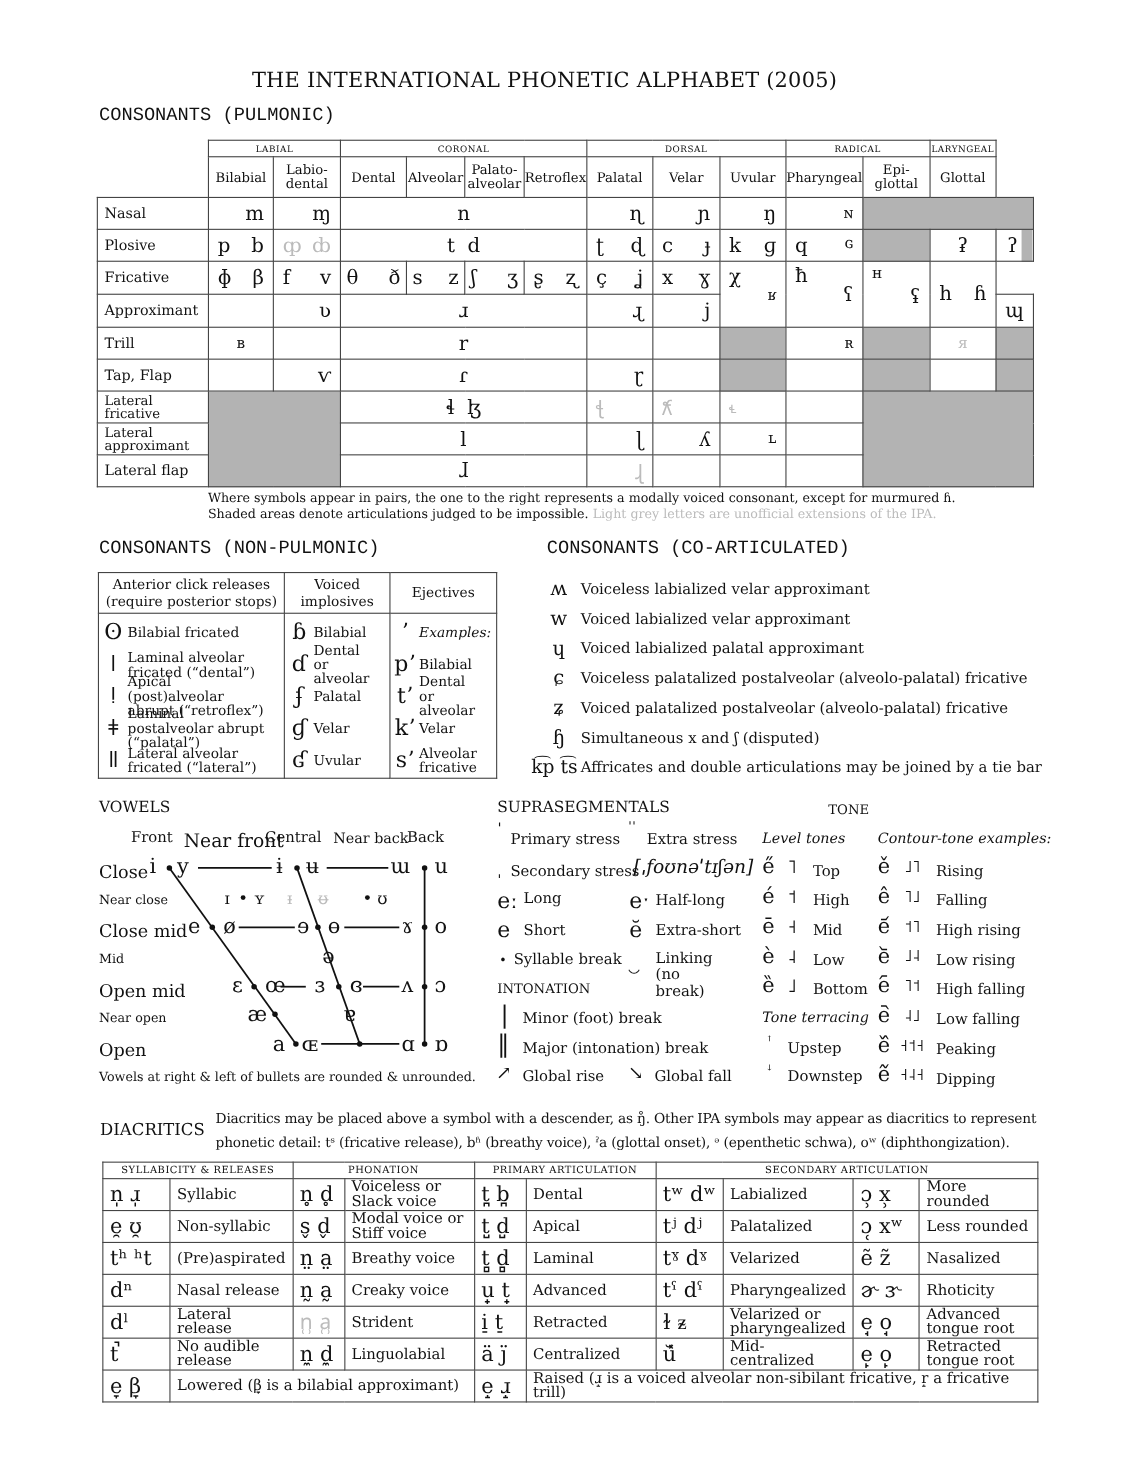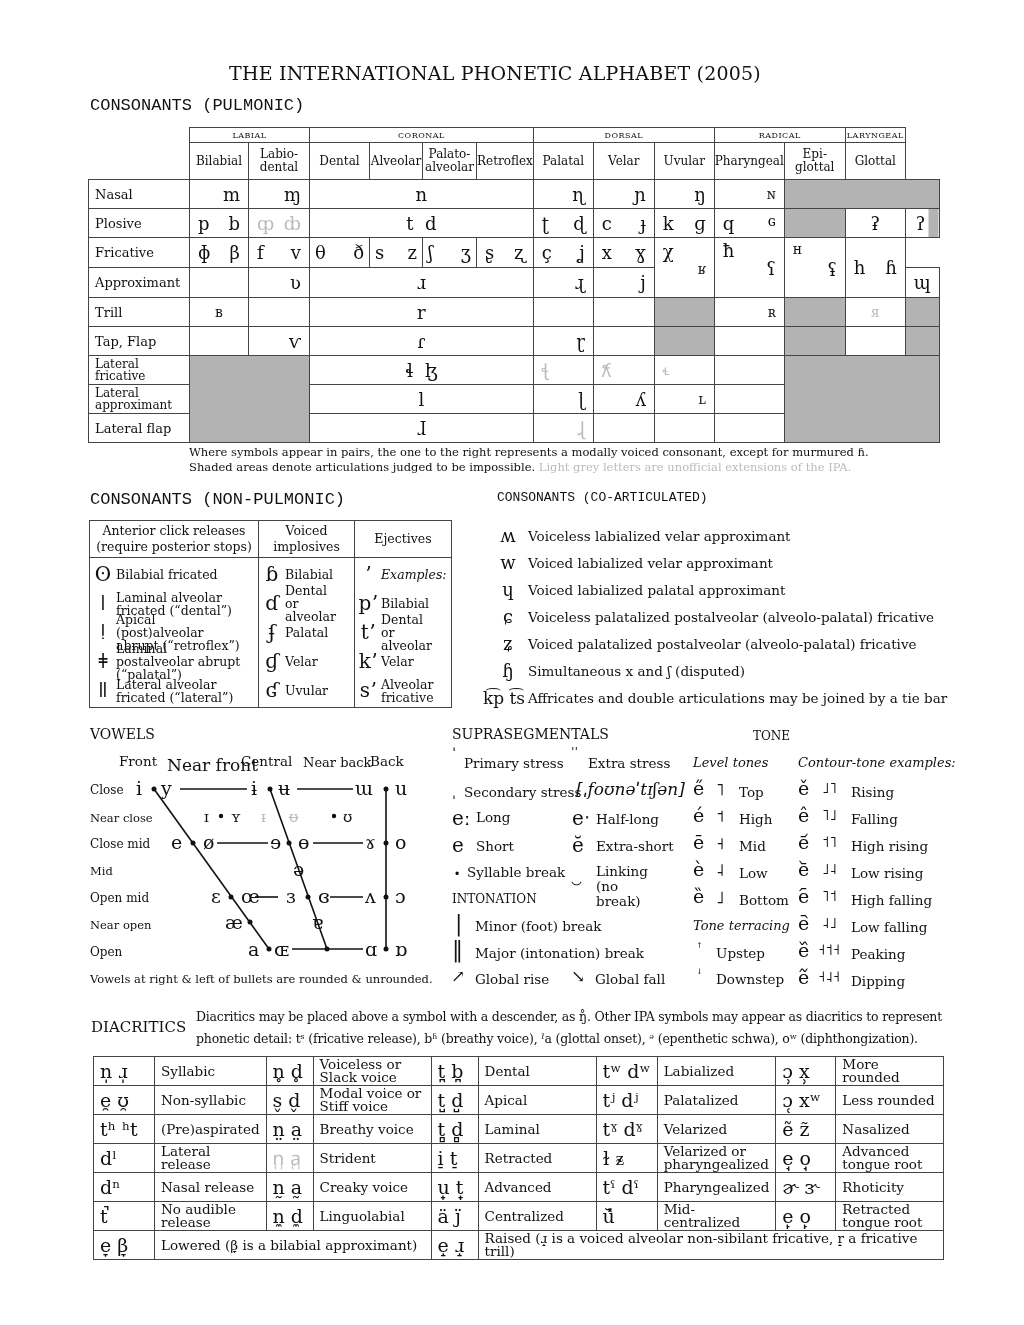--- a/index.html
+++ b/index.html
@@ -25,21 +25,21 @@
   
   #npul{left:89px;top:520px;}
   #npul td{border:1px solid #444;vertical-align:top;font-size:12.5px;}
   #npul .h td{text-align:center;line-height:16px;padding:2px 4px;height:32px;vertical-align:middle;}
   .npr{display:flex;align-items:center;height:29px;line-height:13px;}
   .npr .s{width:26px;text-align:center;font-size:20px;}
   
   .coitem{display:flex;align-items:center;height:27px;font-size:13.5px;}
   .coitem .s{width:40px;text-align:center;font-size:18px;}
   
-  .vl{font-size:12px;}
+  .vl{font-size:16px;}
   .vs{font-size:19px;}
   
   .sup{font-size:13.5px;}
   
   #dia{left:93px;top:1056px;}
   #dia td{border:1px solid #444;font-size:13.5px;height:28px;padding:0 6px;line-height:13px;}
   #dia .g td{font-size:9px;height:14px;text-align:center;letter-spacing:0.5px;}
   #dia .sym{font-size:19px;white-space:nowrap;}
 </style>
 </head>
@@ -448,21 +448,21 @@
           </div>
       <div class="npr">
             <span class="s">sʼ</span>
             <span style="width:58px">Alveolar fricative</span>
           </div>
     </td>
   </tr>
 </tbody>
   </table>
 
-<div class="abs sc" style="left:497px;top:490px;font-size:13px;">CONSONANTS (CO-ARTICULATED)</div>
+<div class="abs sc" style="left:497px;top:490px;font-size:17px;">CONSONANTS (CO-ARTICULATED)</div>
 <div class="abs" style="left:488px;top:522px;">
   <div class="coitem">
       <span class="s">ʍ</span>
       <span>Voiceless labialized velar approximant</span>
     </div>
   <div class="coitem">
       <span class="s">w</span>
       <span>Voiced labialized velar approximant</span>
     </div>
   <div class="coitem">
@@ -660,20 +660,26 @@
       <col style="width:47px">
       <col style="width:118px">
       <col style="width:47px">
       <col style="width:118px">
       <col style="width:60px">
       <col style="width:107px">
       <col style="width:60px">
       <col style="width:108px">
   </colgroup>
   <tbody>
+      <tr class="g">
+    <td colspan="2">SYLLABICITY &amp; RELEASES</td>
+    <td colspan="2">PHONATION</td>
+    <td colspan="2">PRIMARY ARTICULATION</td>
+    <td colspan="4">SECONDARY ARTICULATION</td>
+  </tr>
   <tr>
     <td class="sym">n̩ ɹ̩</td>
         <td>Syllabic</td>
     <td class="sym">n̥ d̥</td>
         <td>Voiceless or Slack voice</td>
     <td class="sym">t̪ b̪</td>
         <td>Dental</td>
     <td class="sym">tʷ dʷ</td>
         <td>Labialized</td>
     <td class="sym">ɔ̹ x̹</td>
@@ -697,44 +703,44 @@
     <td class="sym">n̤ a̤</td>
         <td>Breathy voice</td>
     <td class="sym">t̻ d̻</td>
         <td>Laminal</td>
     <td class="sym">tˠ dˠ</td>
         <td>Velarized</td>
     <td class="sym">ẽ z̃</td>
         <td>Nasalized</td>
   </tr>
   <tr>
+    <td class="sym">dⁿ</td>
+        <td>Nasal release</td>
+    <td class="sym">n̰ a̰</td>
+        <td>Creaky voice</td>
+    <td class="sym">u̟ t̟</td>
+        <td>Advanced</td>
+    <td class="sym">tˤ dˤ</td>
+        <td>Pharyngealized</td>
+    <td class="sym">ɚ ɝ</td>
+        <td>Rhoticity</td>
+  </tr>
+  <tr>
     <td class="sym">dˡ</td>
         <td>Lateral release</td>
     <td class="sym gr">n᪽ a᪽</td>
         <td>Strident</td>
     <td class="sym">i̠ t̠</td>
         <td>Retracted</td>
     <td class="sym">ɫ ᵶ</td>
         <td>Velarized or pharyngealized</td>
     <td class="sym">e̘ o̘</td>
         <td>Advanced tongue root</td>
   </tr>
   <tr>
-    <td class="sym">dⁿ</td>
-        <td>Nasal release</td>
-    <td class="sym">n̰ a̰</td>
-        <td>Creaky voice</td>
-    <td class="sym">u̟ t̟</td>
-        <td>Advanced</td>
-    <td class="sym">tˤ dˤ</td>
-        <td>Pharyngealized</td>
-    <td class="sym">ɚ ɝ</td>
-        <td>Rhoticity</td>
-  </tr>
-  <tr>
     <td class="sym">t̚</td>
         <td>No audible release</td>
     <td class="sym">n̼ d̼</td>
         <td>Linguolabial</td>
     <td class="sym">ä j̈</td>
         <td>Centralized</td>
     <td class="sym">ŭ̽</td>
         <td>Mid-centralized</td>
     <td class="sym">e̙ o̙</td>
         <td>Retracted tongue root</td>

